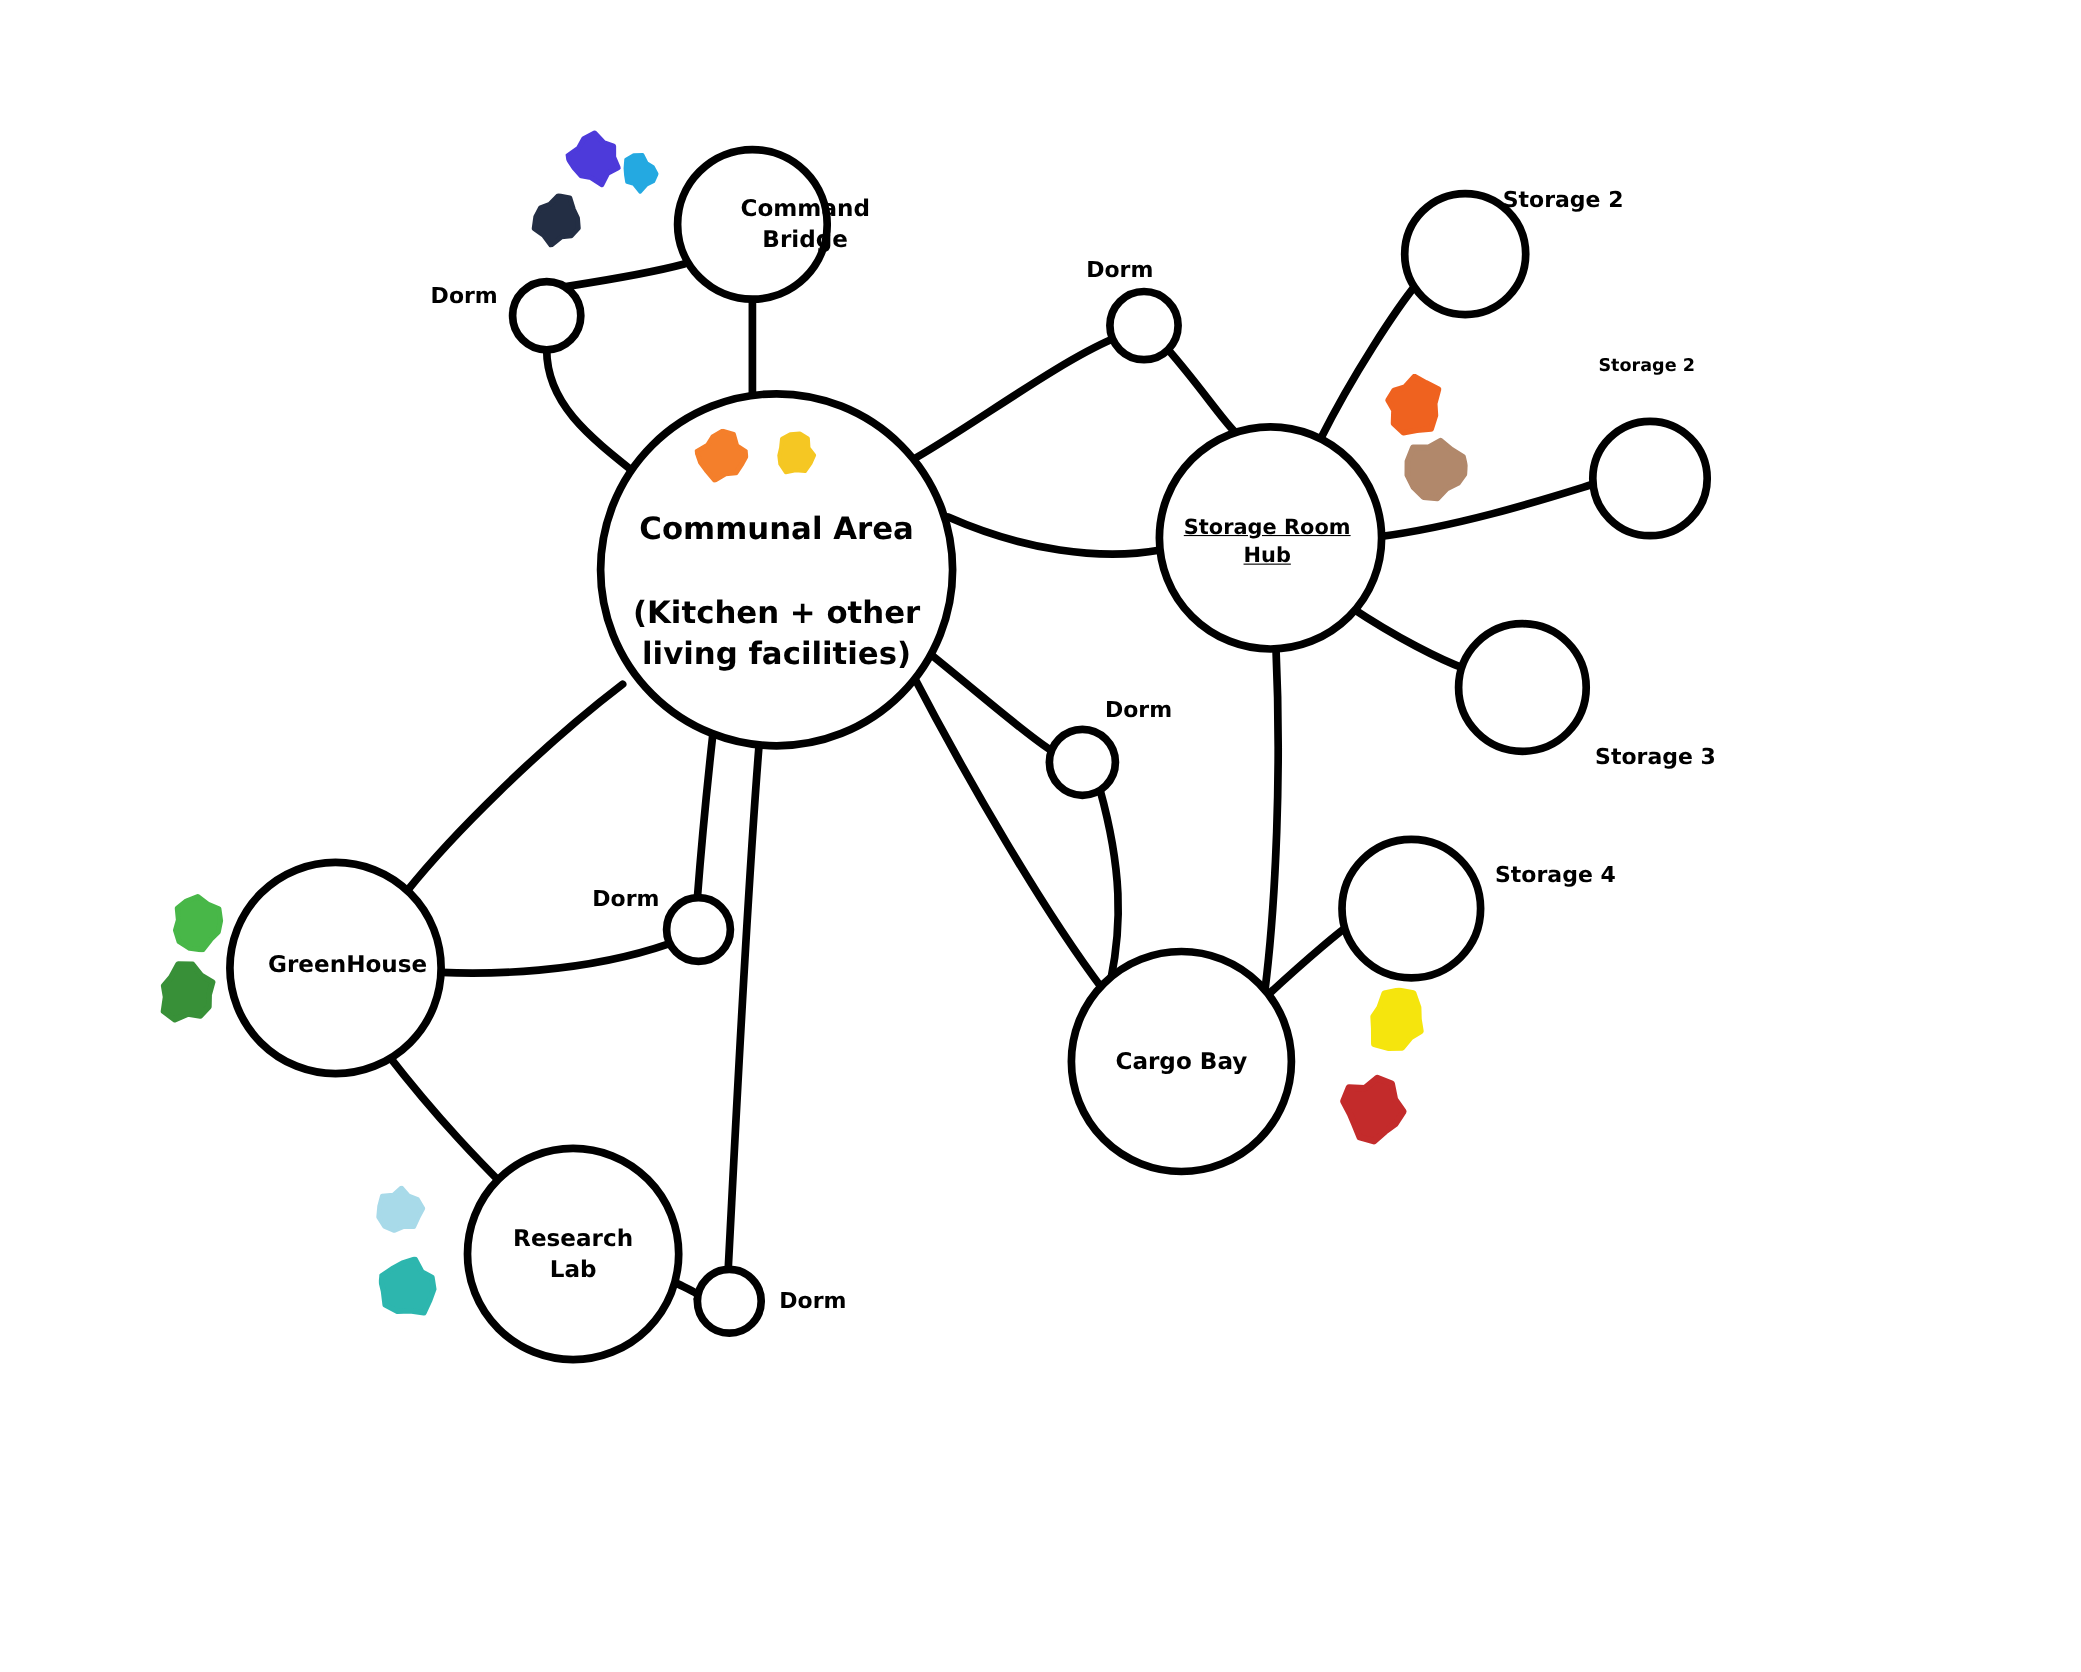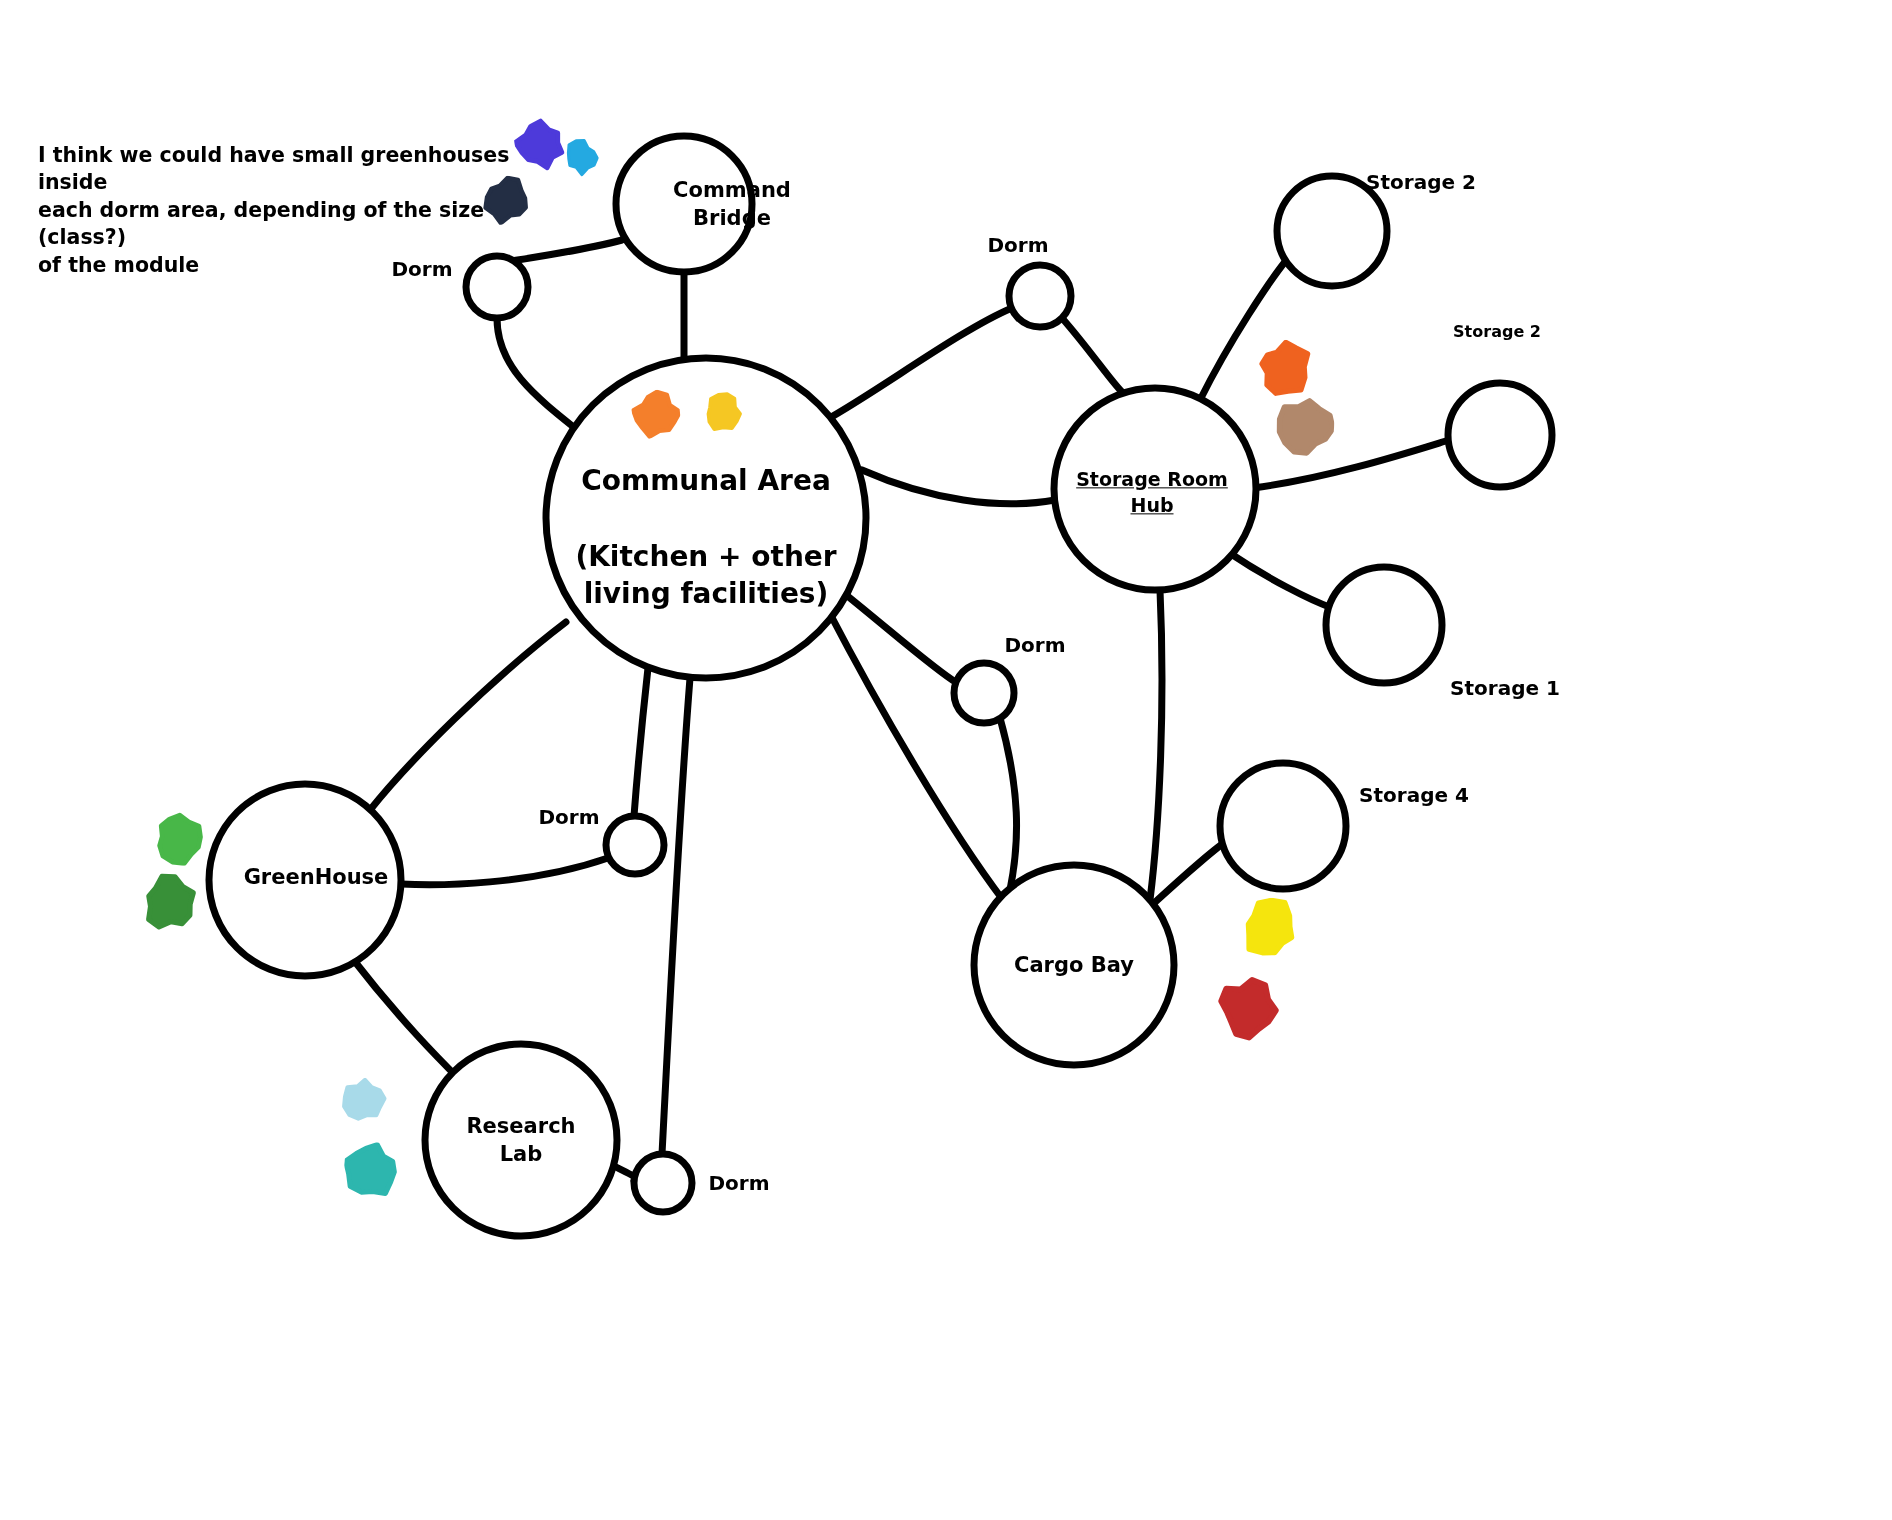--- a/index.html
+++ b/index.html
@@ -149,32 +149,27 @@
       <div class="node-label" style="left: 422px; top: 269px; font-size: 20px;">Dorm</div>
       <div class="node-label" style="left: 706px; top: 538px; font-size: 28px;">Communal Area
 
 (Kitchen + other
 living facilities)</div>
       <div class="node-label" style="left: 1018px; top: 245px; font-size: 20px;">Dorm</div>
       <div class="node-label" style="left: 1152px; top: 493px; font-size: 19px; text-decoration: underline;">Storage Room
 Hub</div>
       <div class="node-label" style="left: 1421px; top: 182px; font-size: 20px;">Storage 2</div>
       <div class="node-label" style="left: 1497px; top: 332px; font-size: 16px;">Storage 2</div>
-      <div class="node-label" style="left: 1505px; top: 688px; font-size: 20px;">Storage 1</div>
+      <div class="node-label" style="left: 1505px; top: 688px; font-size: 20px;">Storage 3</div>
       <div class="node-label" style="left: 1414px; top: 795px; font-size: 20px;">Storage 4</div>
       <div class="node-label" style="left: 1035px; top: 645px; font-size: 20px;">Dorm</div>
       <div class="node-label" style="left: 1074px; top: 965px; font-size: 21px;">Cargo Bay</div>
       <div class="node-label" style="left: 316px; top: 877px; font-size: 21px;">GreenHouse</div>
       <div class="node-label" style="left: 569px; top: 817px; font-size: 20px;">Dorm</div>
       <div class="node-label" style="left: 521px; top: 1140px; font-size: 21px;">Research
 Lab</div>
       <div class="node-label" style="left: 739px; top: 1183px; font-size: 20px;">Dorm</div>
     </div>
 
 
-  <div class="note" style="left:38px; top:142px; font-size:20.5px;">I think we could have small greenhouses
-inside
-each dorm area, depending of the size
-(class?)
-of the module</div>
 
 
 </div>
 
 </body></html>

